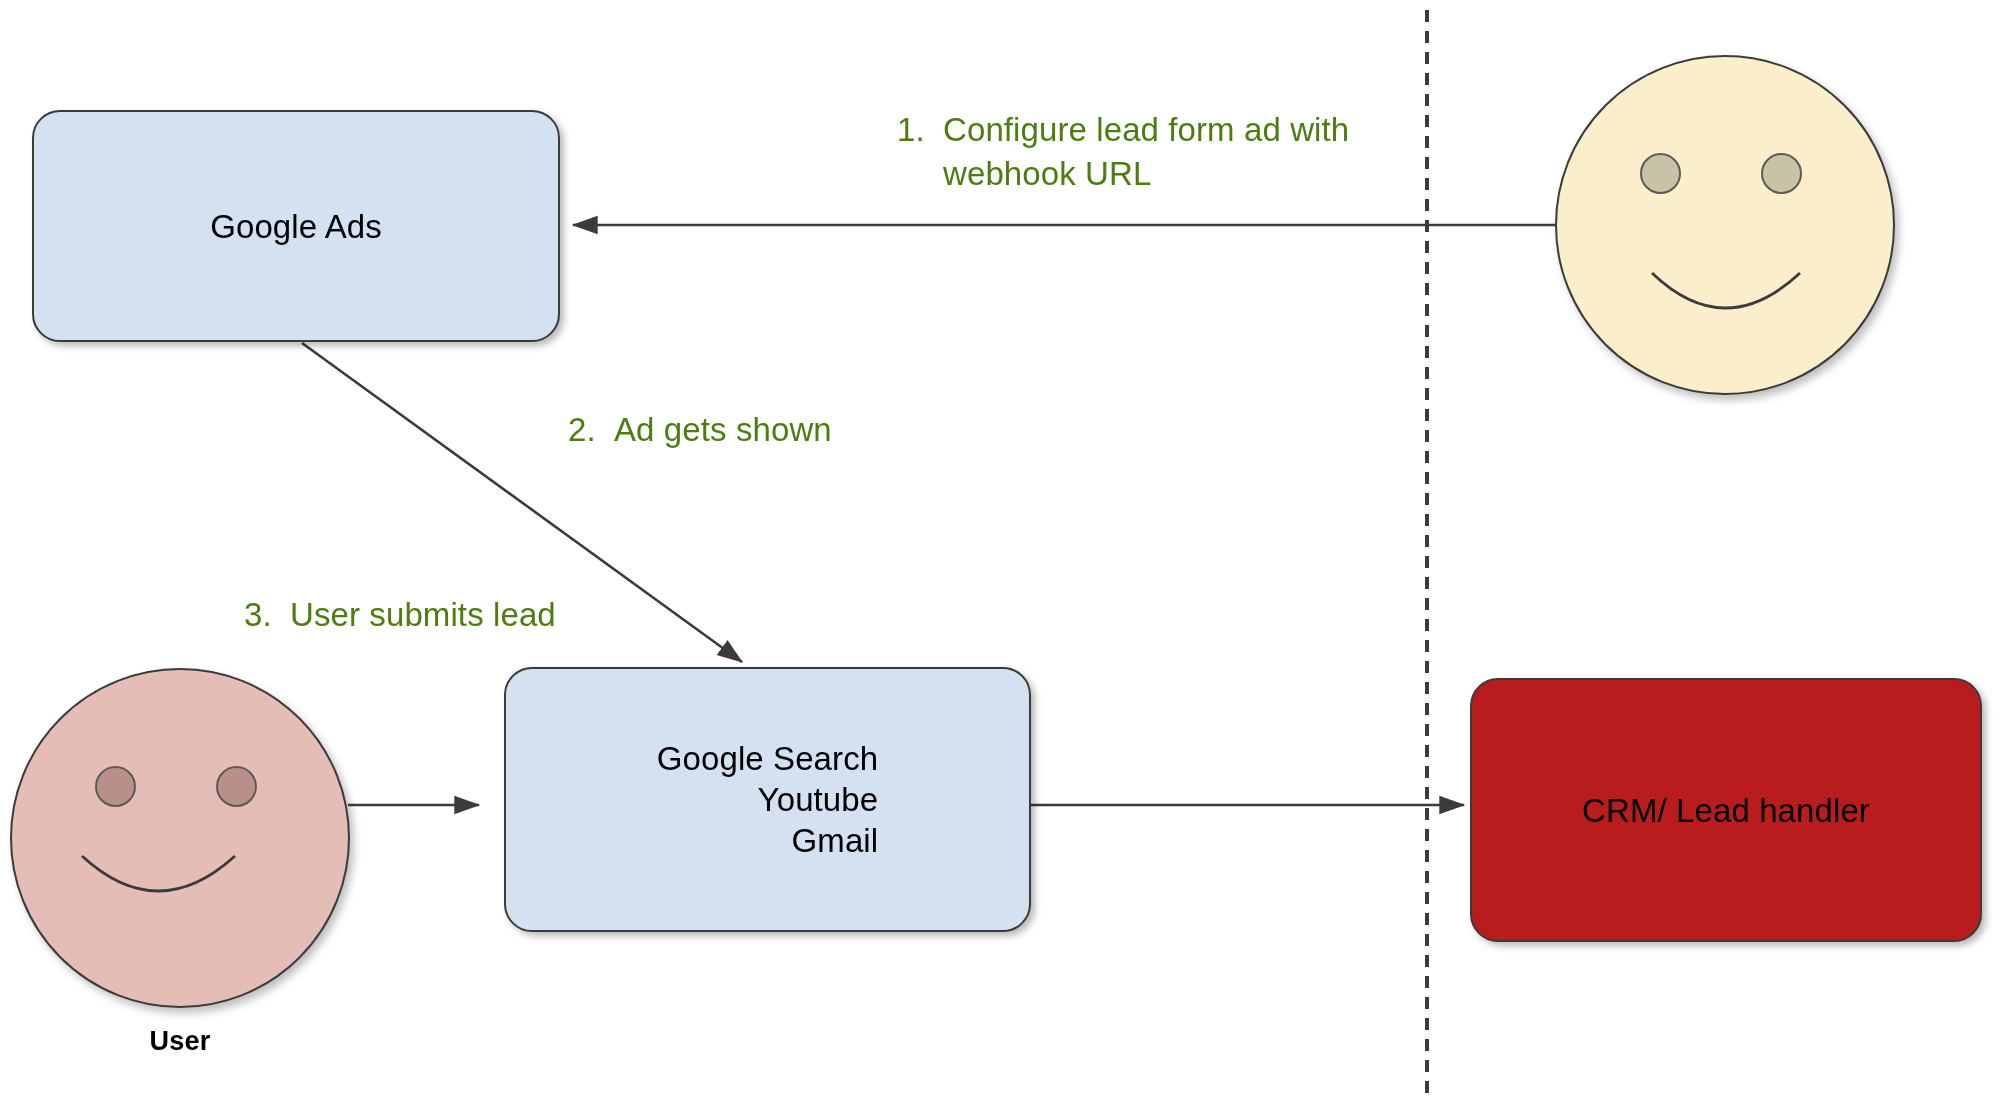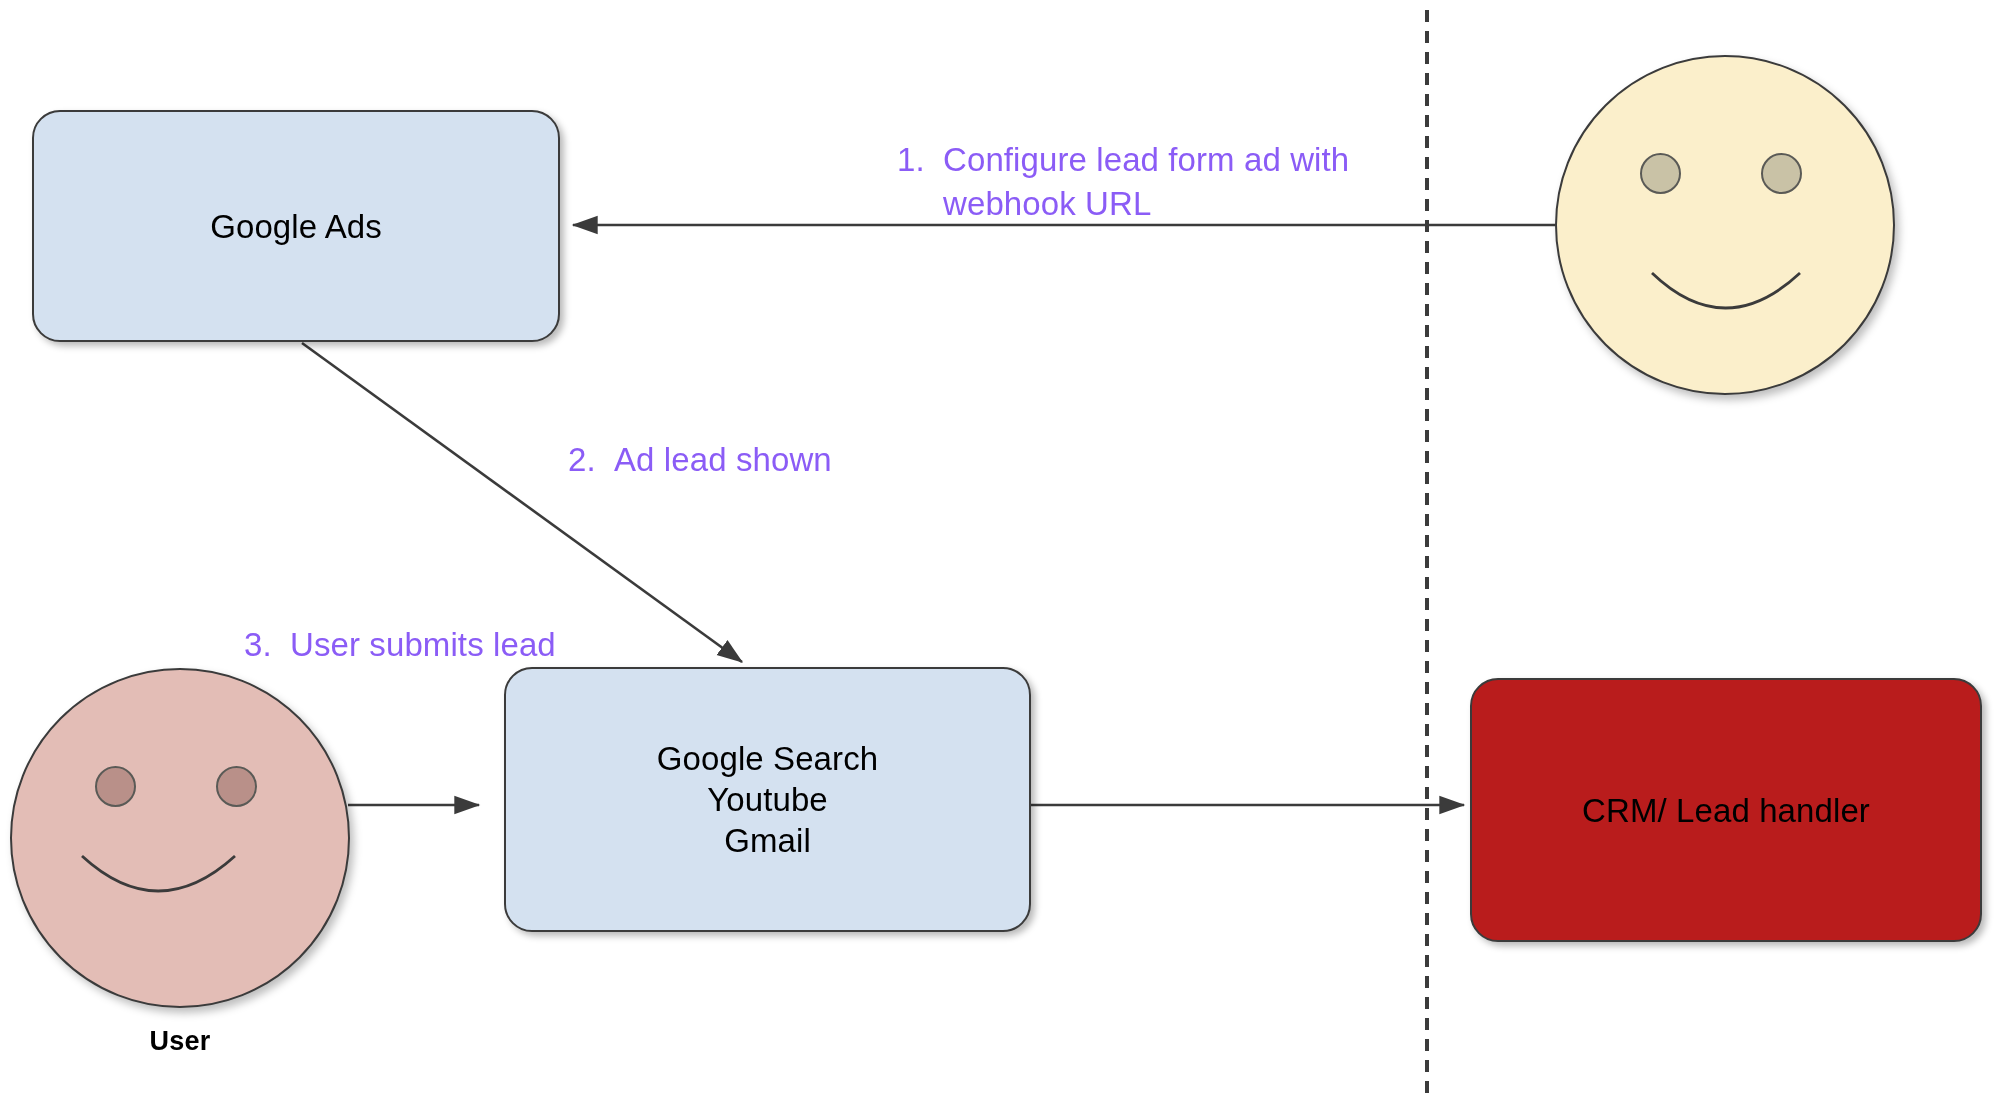--- a/index.html
+++ b/index.html
@@ -35,21 +35,21 @@
 
   
   .node-box {
     position: absolute;
     box-sizing: border-box;
     border: 2px solid #3b3b3b;
     border-radius: 28px;
     display: flex;
     align-items: center;
     justify-content: center;
-    text-align: center;
+    text-align: right;
     box-shadow: 4px 4px 7px rgba(0,0,0,0.28);
   }
   .node-box .node-label {
     font-size: 33px;
     line-height: 41px;
     letter-spacing: 0.1px;
     color: #000;
     white-space: pre-line;
   }
 
@@ -126,23 +126,22 @@
   #actor-user .eye-left  { left: 85px;  top: 98px; width: 41px; height: 41px; background: #b99089; }
   #actor-user .eye-right { left: 206px; top: 98px; width: 41px; height: 41px; background: #b99089; }
   #actor-user .actor-name { top: 358px; }
 
   
   .edge-label {
     position: absolute;
     font-size: 33px;
     line-height: 44px;
     letter-spacing: 0.1px;
-    color: #8b5cf6;
+    color: #4d7c0f;
     white-space: nowrap;
-    margin-top: 30px;
   }
   .edge-label .step-num {
     display: inline-block;
     width: 46px;
   }
   .edge-label .step-text {
     display: inline-block;
     vertical-align: top;
     white-space: pre-line;
   }
@@ -210,21 +209,21 @@
     </svg>
     <div class="actor-name">User</div>
   </div>
 
   <div id="label-step-1" class="edge-label">
     <span class="step-num">1.</span><span class="step-text">Configure lead form ad with
 webhook URL</span>
   </div>
 
   <div id="label-step-2" class="edge-label">
-    <span class="step-num">2.</span><span class="step-text">Ad lead shown</span>
+    <span class="step-num">2.</span><span class="step-text">Ad gets shown</span>
   </div>
 
   <div id="label-step-3" class="edge-label">
     <span class="step-num">3.</span><span class="step-text">User submits lead</span>
   </div>
 
 
 </div>
 
 </body></html>

